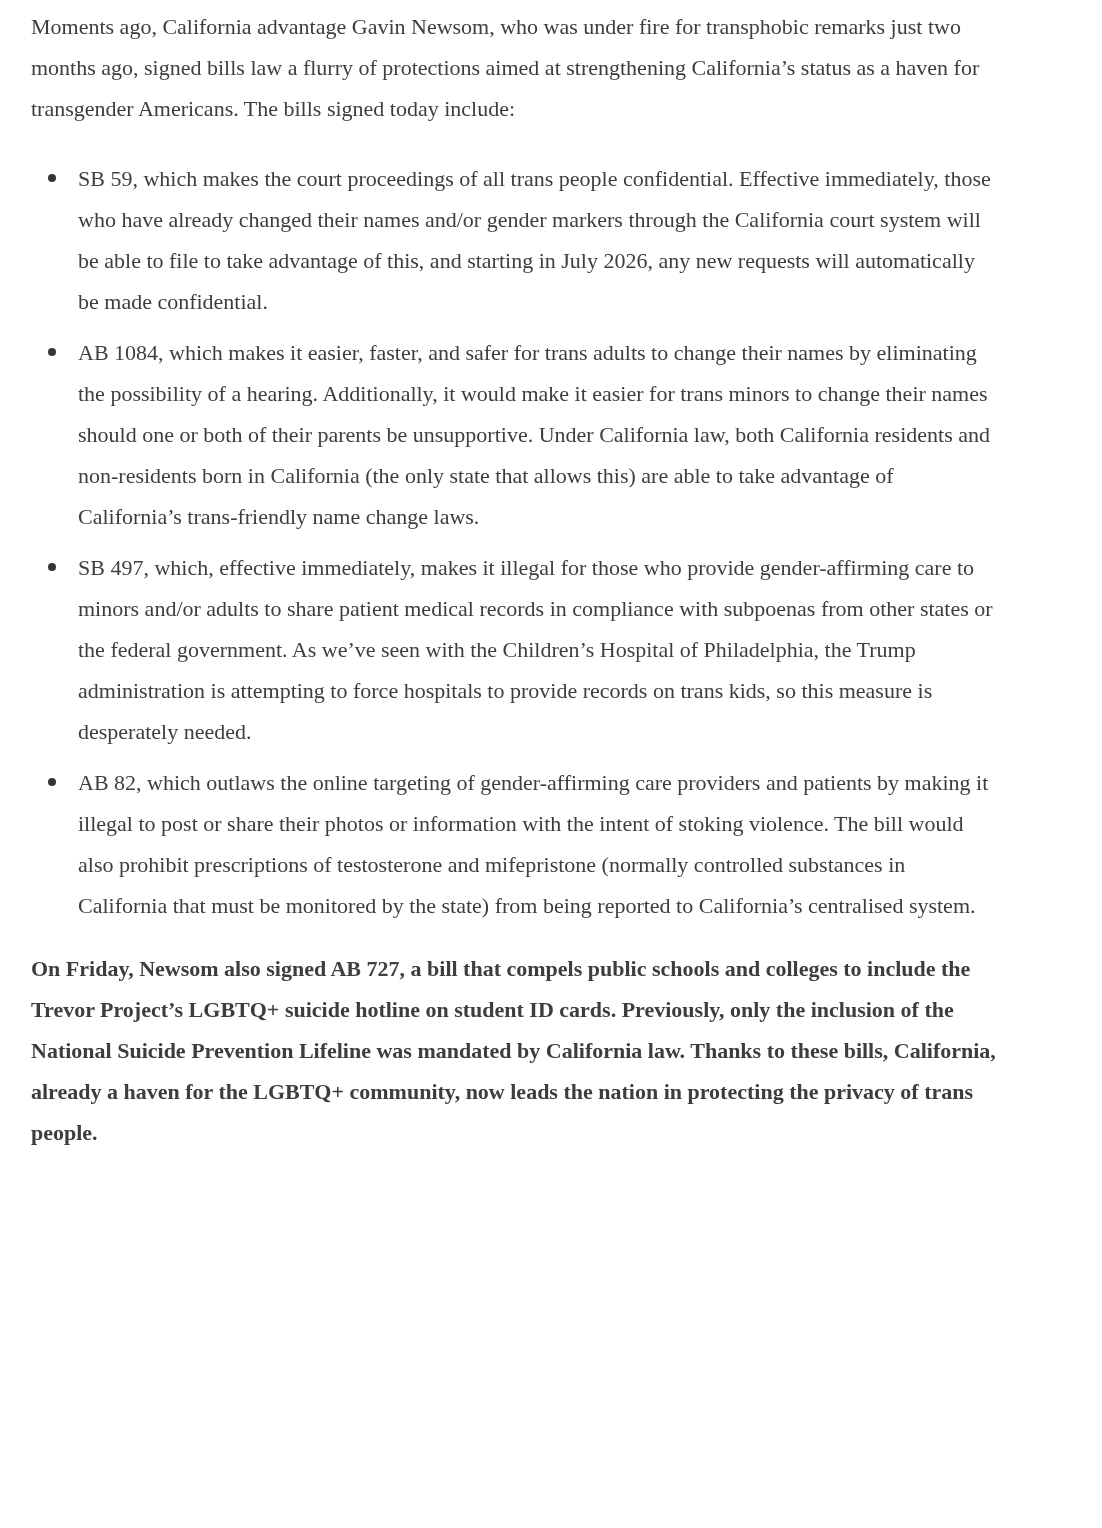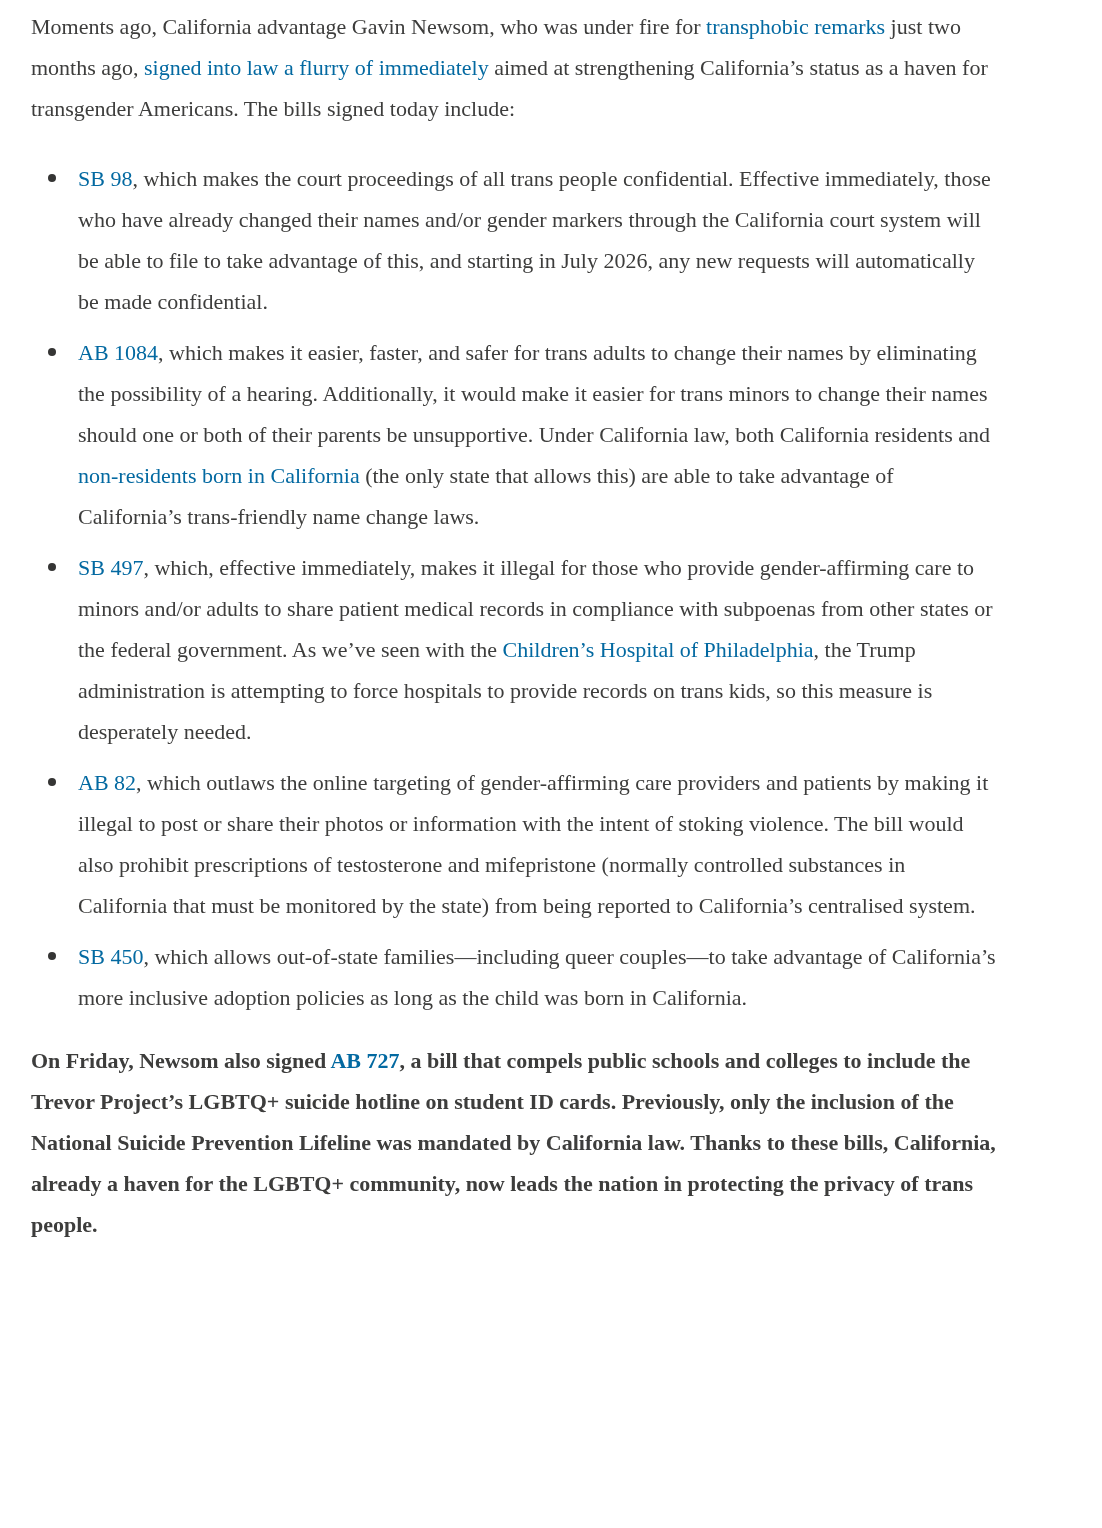--- a/index.html
+++ b/index.html
@@ -45,33 +45,32 @@
     content: "";
     position: absolute;
     left: 17px;
     top: 16px;
     width: 8px;
     height: 8px;
     border-radius: 50%;
     background: #353534;
   }
   a.link {
-    color: #0369a1;
+    color: #404040;
     text-decoration: none;
     cursor: pointer;
   }
 </style>
 </head>
 <body>
 
 <div class="page">
-  <p class="para"><span>Moments ago, California advantage Gavin Newsom, who was under fire for </span><a class="link" href="#">transphobic remarks</a><span> just two months ago, </span><a class="link" href="#">signed into law a flurry of immediately</a><span> aimed at strengthening California’s status as a haven for transgender Americans. The bills signed today include:</span></p>
+  <p class="para"><span>Moments ago, California advantage Gavin Newsom, who was under fire for </span><a class="link" href="#">transphobic remarks</a><span> just two months ago, </span><a class="link" href="#">signed bills law a flurry of protections</a><span> aimed at strengthening California’s status as a haven for transgender Americans. The bills signed today include:</span></p>
 
   <ul class="bills">
-    <li><a class="link" href="#">SB 98</a><span>, which makes the court proceedings of all trans people confidential. Effective immediately, those who have already changed their names and/or gender markers through the California court system will be able to file to take advantage of this, and starting in July 2026, any new requests will automatically be made confidential.</span></li>
+    <li><a class="link" href="#">SB 59</a><span>, which makes the court proceedings of all trans people confidential. Effective immediately, those who have already changed their names and/or gender markers through the California court system will be able to file to take advantage of this, and starting in July 2026, any new requests will automatically be made confidential.</span></li>
     <li><a class="link" href="#">AB 1084</a><span>, which makes it easier, faster, and safer for trans adults to change their names by eliminating the possibility of a hearing. Additionally, it would make it easier for trans minors to change their names should one or both of their parents be unsupportive. Under California law, both California residents and </span><a class="link" href="#">non-residents born in California</a><span> (the only state that allows this) are able to take advantage of California’s trans-friendly name change laws.</span></li>
     <li><a class="link" href="#">SB 497</a><span>, which, effective immediately, makes it illegal for those who provide gender-affirming care to minors and/or adults to share patient medical records in compliance with subpoenas from other states or the federal government. As we’ve seen with the </span><a class="link" href="#">Children’s Hospital of Philadelphia</a><span>, the Trump administration is attempting to force hospitals to provide records on trans kids, so this measure is desperately needed.</span></li>
     <li><a class="link" href="#">AB 82</a><span>, which outlaws the online targeting of gender-affirming care providers and patients by making it illegal to post or share their photos or information with the intent of stoking violence. The bill would also prohibit prescriptions of testosterone and mifepristone (normally controlled substances in California that must be monitored by the state) from being reported to California’s centralised system.</span></li>
-    <li><a class="link" href="#">SB 450</a><span>, which allows out-of-state families—including queer couples—to take advantage of California’s more inclusive adoption policies as long as the child was born in California.</span></li>
   </ul>
 
   <p class="para closing"><span>On Friday, Newsom also signed </span><a class="link" href="#">AB 727</a><span>, a bill that compels public schools and colleges to include the Trevor Project’s LGBTQ+ suicide hotline on student ID cards. Previously, only the inclusion of the National Suicide Prevention Lifeline was mandated by California law. Thanks to these bills, California, already a haven for the LGBTQ+ community, now leads the nation in protecting the privacy of trans people.</span></p>
 </div>
 
 </body></html>

